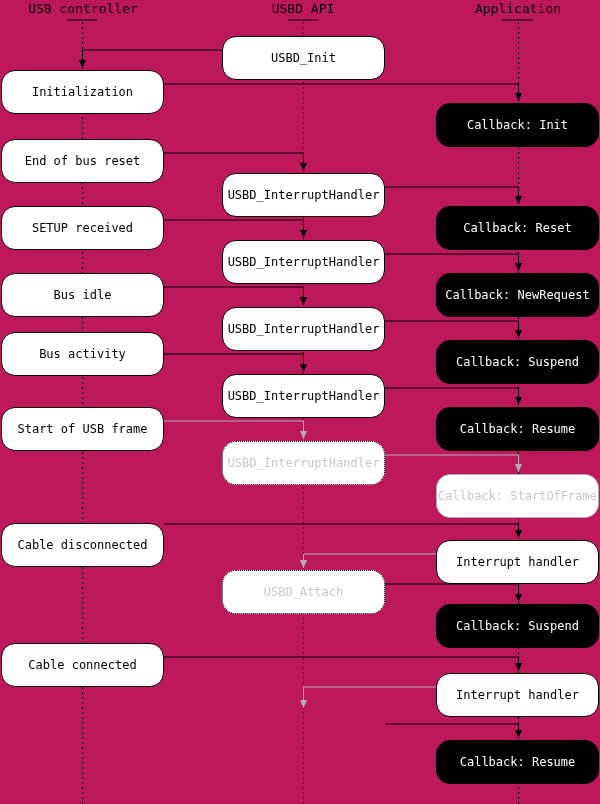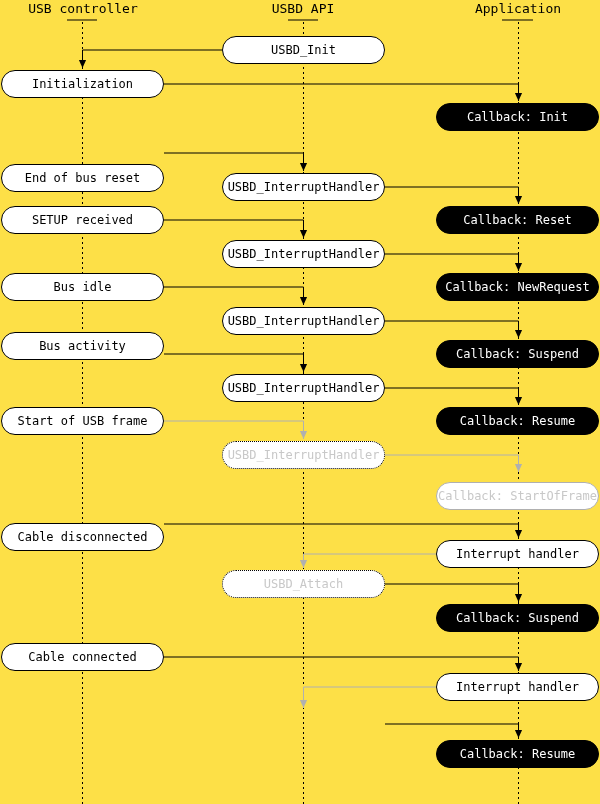--- a/index.html
+++ b/index.html
@@ -1,26 +1,26 @@
 <!DOCTYPE html>
 <html><head>
 <meta charset="utf-8">
 <style>
   html,body{margin:0;padding:0;background:#ffffff;}
   .canvas{
-    position:relative;width:600px;height:804px;background:#fde047;overflow:hidden;
+    position:relative;width:600px;height:804px;background:#be185d;overflow:hidden;
     font-family:"DejaVu Sans Mono","Liberation Mono",monospace;
   }
   .wires{position:absolute;left:0;top:0;}
   .actor-label{
     position:absolute;top:1px;height:16px;line-height:16px;width:200px;
     text-align:center;font-size:13px;color:#000;white-space:nowrap;
   }
   .pill{
-    position:absolute;box-sizing:border-box;width:163px;height:28px;
+    position:absolute;box-sizing:border-box;width:163px;height:44px;
     border:1px solid #000;border-radius:14px;background:#fff;color:#000;
     font-size:12px;display:flex;align-items:center;justify-content:center;
     white-space:nowrap;overflow:hidden;z-index:2;
   }
   .col-left{left:1px;}
   .col-mid{left:222px;}
   .col-right{left:436px;}
   .dark{background:#000;color:#fff;border-color:#000;}
   .ghost{border:1px dotted #000;color:#c8c8c8;background:#fff;}
   .muted{border:1px solid #b0b0b0;color:#c8c8c8;background:#fff;}
@@ -68,35 +68,35 @@
     <path d="M385,724 L518.5,724 L518.5,738" fill="none" stroke="#000" marker-end="url(#arrow-b)"></path>
   </svg>
 
   <div class="actor-label" style="left:-17px;">USB controller</div>
   <div class="actor-label" style="left:203px;">USBD API</div>
   <div class="actor-label" style="left:418px;">Application</div>
 
   <div class="pill col-mid" style="top:36px;">USBD_Init</div>
   <div class="pill col-left" style="top:70px;">Initialization</div>
   <div class="pill col-right dark" style="top:103px;">Callback: Init</div>
-  <div class="pill col-left" style="top:139px;margin-top:25px;">End of bus reset</div>
+  <div class="pill col-left" style="top:139px;">End of bus reset</div>
   <div class="pill col-mid" style="top:173px;">USBD_InterruptHandler</div>
   <div class="pill col-left" style="top:206px;">SETUP received</div>
   <div class="pill col-right dark" style="top:206px;">Callback: Reset</div>
   <div class="pill col-mid" style="top:240px;">USBD_InterruptHandler</div>
   <div class="pill col-left" style="top:273px;">Bus idle</div>
   <div class="pill col-right dark" style="top:273px;">Callback: NewRequest</div>
   <div class="pill col-mid" style="top:307px;">USBD_InterruptHandler</div>
   <div class="pill col-left" style="top:332px;">Bus activity</div>
   <div class="pill col-right dark" style="top:340px;">Callback: Suspend</div>
   <div class="pill col-mid" style="top:374px;">USBD_InterruptHandler</div>
   <div class="pill col-left" style="top:407px;">Start of USB frame</div>
   <div class="pill col-right dark" style="top:407px;">Callback: Resume</div>
   <div class="pill col-mid ghost" style="top:441px;">USBD_InterruptHandler</div>
-  <div class="pill col-right muted" style="top:474px;margin-top:8px;">Callback: StartOfFrame</div>
+  <div class="pill col-right muted" style="top:474px;">Callback: StartOfFrame</div>
   <div class="pill col-left" style="top:523px;">Cable disconnected</div>
   <div class="pill col-right" style="top:540px;">Interrupt handler</div>
   <div class="pill col-mid ghost" style="top:570px;">USBD_Attach</div>
   <div class="pill col-right dark" style="top:604px;">Callback: Suspend</div>
   <div class="pill col-left" style="top:643px;">Cable connected</div>
   <div class="pill col-right" style="top:673px;">Interrupt handler</div>
   <div class="pill col-right dark" style="top:740px;">Callback: Resume</div>
 
 </div>
 

